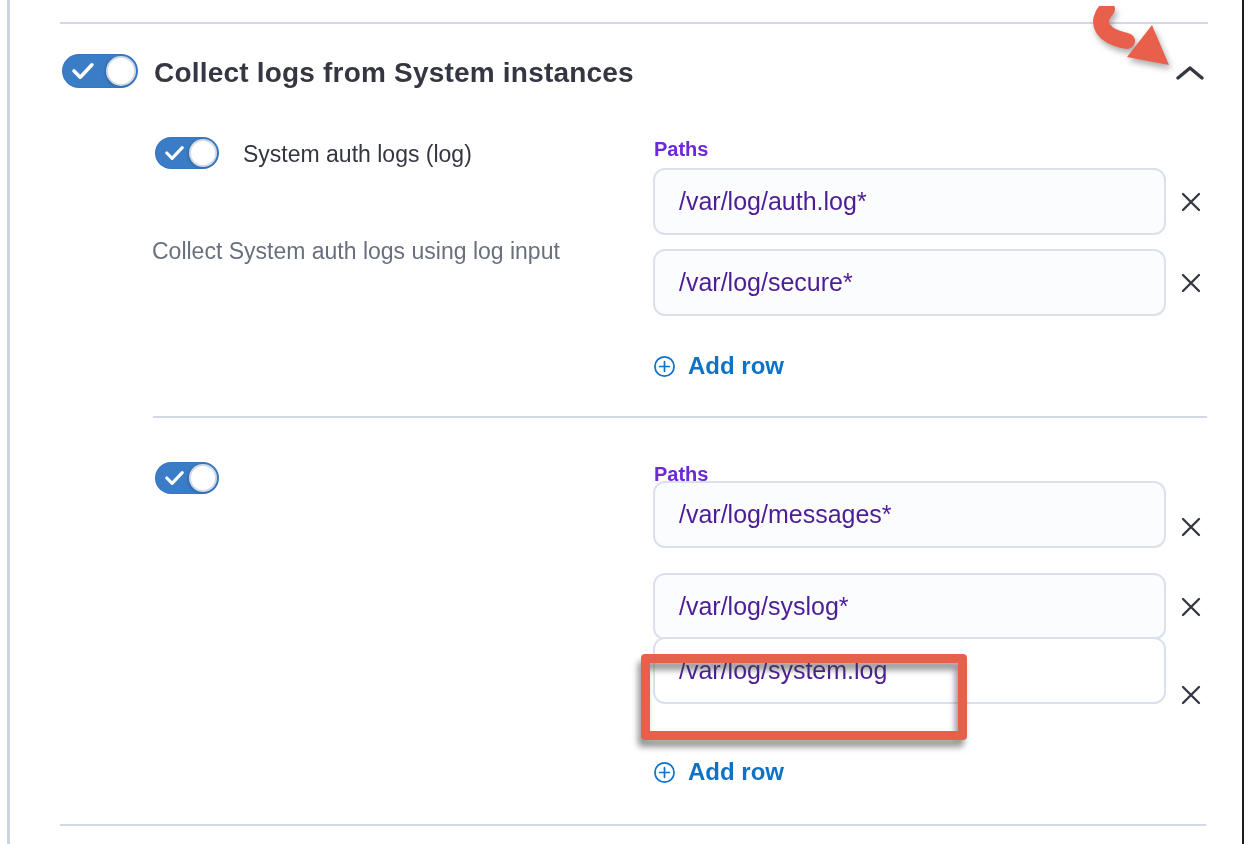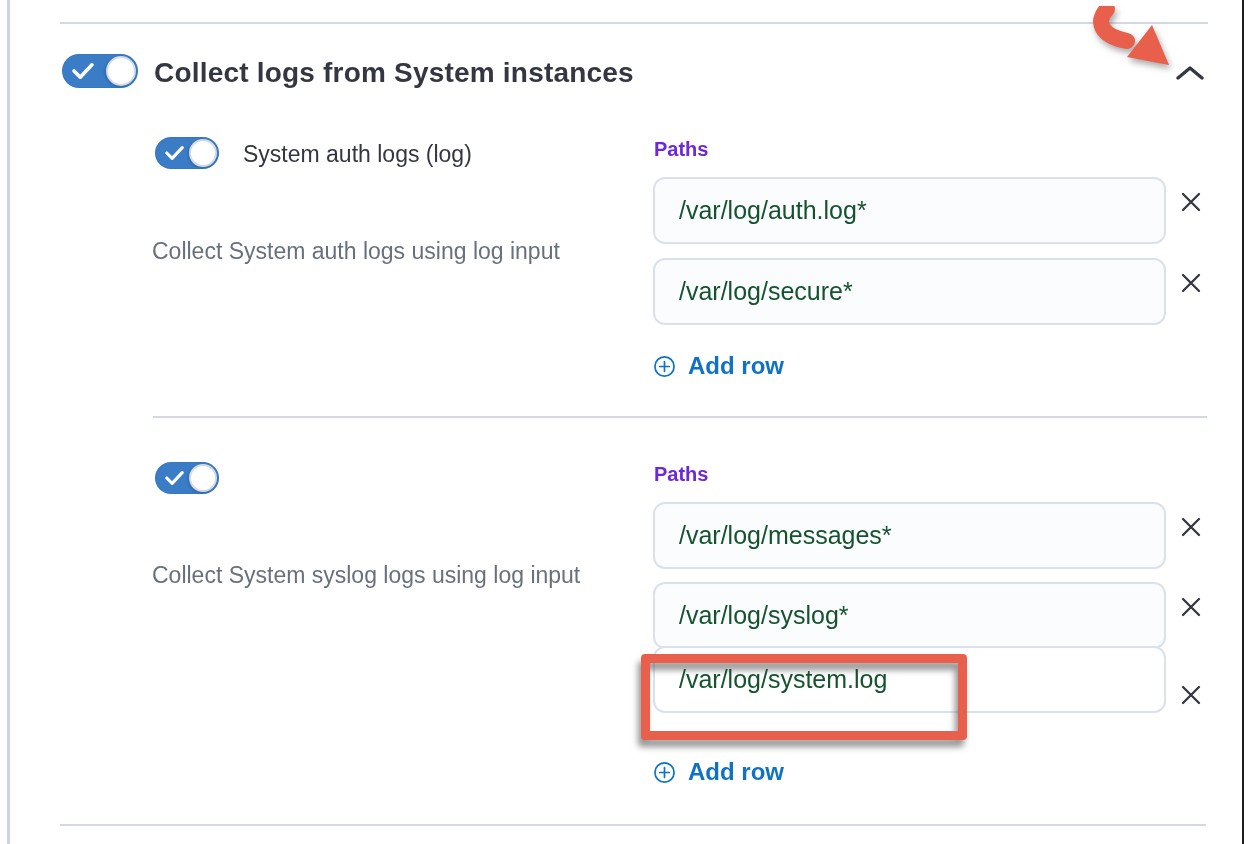--- a/index.html
+++ b/index.html
@@ -44,26 +44,25 @@
   .s2-label { left:243px; top:466px; }
   .s2-desc  { left:152px; top:511px; width:445px; }
 
   .paths-label { font-size:20px; font-weight:700; color:#6d28d9; line-height:24px; }
   .s1-paths { left:654px; top:137px; }
   .s2-paths { left:654px; top:462px; }
 
   .path-input {
     position:absolute; left:653px; width:513px; height:67px; box-sizing:border-box;
     background:#fbfcfd; border:2px solid #dbe1ec; border-radius:12px;
-    font-family:"Liberation Sans", sans-serif; font-size:25px; color:#14532d; padding:0 24px;
+    font-family:"Liberation Sans", sans-serif; font-size:25px; color:#4c1d95; padding:0 24px;
     outline:none;
-    margin-top:9px;
   }
   .r1a { top:168px; } .r1b { top:249px; }
-  .r2a { top:493px; } .r2b { top:573px; } .r2c { top:637px; background:#fff; }
+  .r2a { top:481px; } .r2b { top:573px; } .r2c { top:637px; background:#fff; }
 
   .x-btn { position:absolute; left:1177px; width:28px; height:28px; background:none; border:none; padding:0; cursor:pointer;
            display:flex; align-items:center; justify-content:center; }
   .x1a { top:188px; } .x1b { top:269px; }
   .x2a { top:513px; } .x2b { top:593px; } .x2c { top:681px; }
 
   .add-row { position:absolute; left:653px; height:26px; display:flex; align-items:center; gap:12px;
              background:none; border:none; padding:0; cursor:pointer; color:#0f72c4;
              font-family:"Liberation Sans", sans-serif; font-size:24px; font-weight:600; }
   .add-1 { top:353px; } .add-2 { top:759px; }
@@ -130,21 +129,20 @@
     </svg>
     <span>Add row</span>
   </button>
 
   <div class="abs switch switch-sm switch-s2" role="switch" aria-checked="true">
     <svg class="check" width="19" height="15" viewBox="0 0 16 12">
       <path d="M1.5 6 L6 10.5 L14.5 1.5" fill="none" stroke="#fff" stroke-width="2.6" stroke-linecap="round" stroke-linejoin="round"></path>
     </svg>
     <span class="knob"></span>
   </div>
-  <div class="abs stream-desc s2-desc">Collect System syslog logs using log input</div>
 
   <div class="abs paths-label s2-paths">Paths</div>
   <input class="path-input r2a" type="text" value="/var/log/messages*" style="">
   <button class="x-btn x2a">
     <svg width="26" height="26" viewBox="0 0 26 26">
       <path d="M5 5 L21 21 M21 5 L5 21" stroke="#343741" stroke-width="2.3" stroke-linecap="round"></path>
     </svg>
   </button>
   <input class="path-input r2b" type="text" value="/var/log/syslog*" style="">
   <button class="x-btn x2b">

